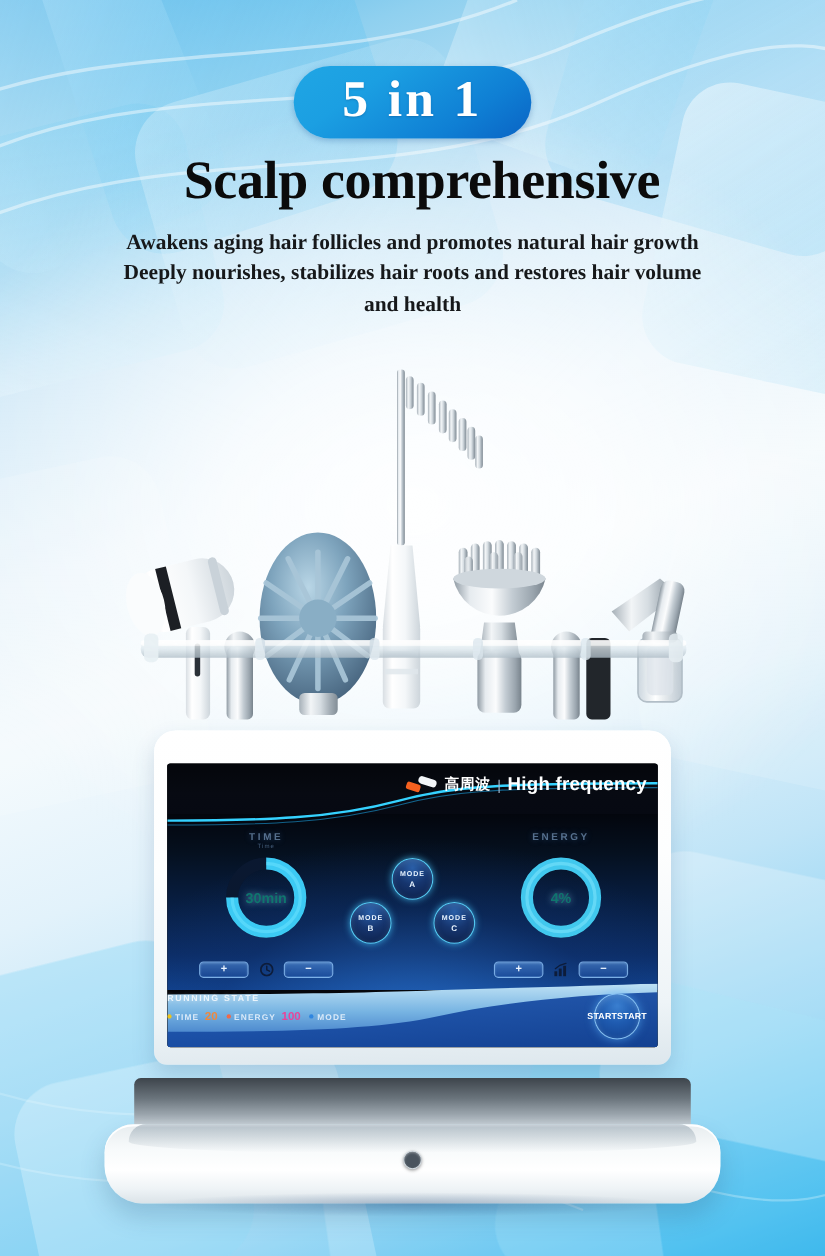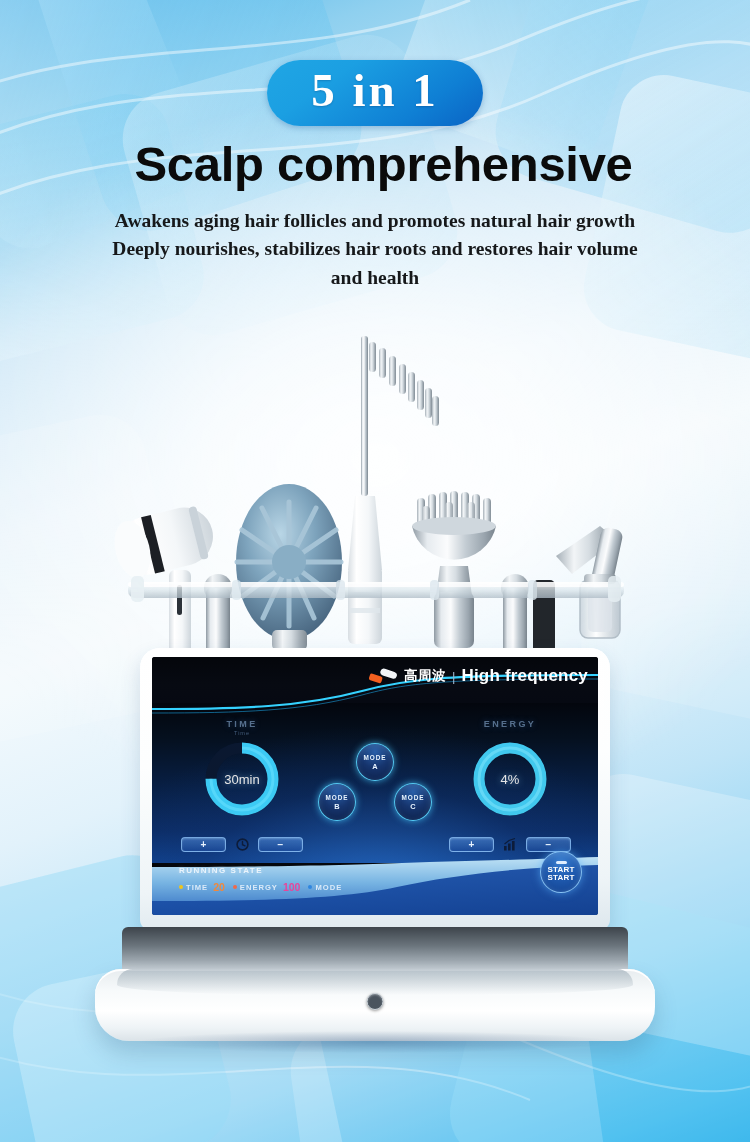--- a/index.html
+++ b/index.html
@@ -61,21 +61,21 @@
     font-family: "Liberation Serif", serif;
     font-size: 47px;
     font-weight: 700;
     color: #ffffff;
     letter-spacing: 3px;
     line-height: 1.12;
     text-shadow: 0 1px 2px rgba(0,40,90,0.25);
   }
 
   .headline {
-    font-family: Liberation Sans, sans-serif;
+    font-family: Liberation Serif, serif;
     font-size: 49px;
     font-weight: 700;
     color: #0b0b0b;
     line-height: 1.08;
     margin-top: 12px;
     letter-spacing: -0.3px;
     padding-left: 17px;
   }
   .headline-l2 { display: block; }
 
@@ -92,24 +92,24 @@
   
   .accessories { position: absolute; left: 0; top: 330px; width: 750px; height: 345px; z-index: 4; }
   .acc-svg { position: absolute; left: 0; top: 0; width: 750px; height: 345px; }
 
   
   .machine { position: absolute; left: 50%; top: 648px; transform: translateX(-50%); width: 560px; z-index: 5; }
 
   .monitor {
     position: relative;
     width: 470px;
-    margin: 0 auto;
+    margin: 16px auto;
     background: linear-gradient(178deg, #ffffff 0%, #fdfefe 40%, #eef4f7 82%, #dde7ed 100%);
     border-radius: 20px 20px 12px 12px;
-    padding: 9px 12px 16px 12px;
+    padding: 30px 12px 16px 12px;
     box-shadow: 0 10px 20px rgba(40,80,120,0.18), inset 0 1px 0 rgba(255,255,255,0.9);
   }
   .monitor::before {
     content: "";
     position: absolute; left: 6px; top: 5px; right: 6px; height: 46%;
     border-radius: 18px 18px 40% 40%;
     background: linear-gradient(180deg, rgba(255,255,255,0.85), rgba(255,255,255,0));
     pointer-events: none;
   }
 
@@ -159,21 +159,21 @@
   .ring-label {
     font-size: 9px; letter-spacing: 2.4px; font-weight: 700;
     color: rgba(150,185,225,0.55);
     text-shadow: 0 0 6px rgba(90,150,230,0.35);
   }
   .ring-sub { font-size: 5.5px; letter-spacing: 1px; color: rgba(130,170,215,0.5); margin-top: 1px; }
 
   .ring { position: relative; margin: 4px auto 0 auto; }
   .ring-value {
     position: absolute; inset: 0; display: flex; align-items: center; justify-content: center;
-    font-size: 13px; font-weight: 400; color: #e5e5e5;
+    font-size: 13px; font-weight: 700; color: #0f766e;
     text-shadow: 0 0 7px rgba(150,215,255,0.6);
   }
 
   .mode-btns { position: absolute; left: 50%; top: 86px; transform: translateX(-50%); width: 130px; height: 84px; z-index: 6; }
   .mode-btn {
     position: absolute; width: 38px; height: 38px; border-radius: 50%;
     background: radial-gradient(circle at 50% 22%, #2a5fa8 0%, #16356e 46%, #0c1d44 100%);
     border: 1.6px solid rgba(90,215,255,0.92);
     box-shadow: 0 0 7px rgba(70,200,255,0.75), inset 0 2px 6px rgba(150,215,255,0.22);
     display: flex; flex-direction: column; align-items: center; justify-content: center;
@@ -193,38 +193,38 @@
     display: flex; align-items: center; justify-content: center;
     color: #eaf4ff; font-size: 10px; font-weight: 700; line-height: 1;
     box-shadow: inset 0 1px 2px rgba(190,225,255,0.3);
   }
   .mini-icon { width: 14px; height: 14px; display: flex; align-items: center; justify-content: center; }
 
   
   .scr-footer { position: absolute; left: 0; bottom: 0; width: 100%; height: 58px; z-index: 3; overflow: hidden; }
   .wave-svg { position: absolute; left: 0; top: 0; width: 100%; height: 58px; }
 
-  .running-block { position: absolute; left: 27px; top: 9px; z-index: 6; }
+  .running-block { position: absolute; left: 0; top: 9px; z-index: 6; }
   .running-title {
     font-size: 8px; letter-spacing: 1.5px; font-weight: 700;
     color: rgba(250,252,255,0.82); text-shadow: 0 0 4px rgba(255,255,255,0.4);
   }
   .running-stats { display: flex; align-items: center; gap: 5px; margin-top: 6px; }
   .stat { display: flex; align-items: center; gap: 3px; }
   .dot { width: 4px; height: 4px; border-radius: 50%; }
   .stat-name { font-size: 7.6px; letter-spacing: 1px; font-weight: 700; color: rgba(245,250,255,0.8); }
   .stat-val { font-size: 10.5px; font-weight: 700; margin-left: 2px; margin-right: 3px; }
 
   .startstop {
-    position: absolute; right: 16px; bottom: 22px; z-index: 7;
+    position: absolute; right: 16px; bottom: 7px; z-index: 7;
     width: 42px; height: 42px; border-radius: 50%;
     background: radial-gradient(circle at 50% 26%, #3a7fd0 0%, #1f5bb0 44%, #123f8c 100%);
     border: 1.5px solid rgba(150,210,255,0.85);
     box-shadow: 0 0 9px rgba(90,180,255,0.6), inset 0 2px 6px rgba(180,225,255,0.3);
-    display: flex; flex-direction: column; align-items: center; justify-content: center;
+    display: flex; align-items: center; justify-content: center;
     color: #ffffff;
   }
   .ss-dash { width: 11px; height: 2.4px; border-radius: 2px; background: #dfeeff; margin-bottom: 2px; }
   .ss-l1 { font-size: 8px; font-weight: 700; line-height: 1.05; letter-spacing: 0.2px; }
   .ss-l2 { font-size: 8px; font-weight: 700; line-height: 1.05; letter-spacing: 0.2px; }
 
   
   .base-wrap { position: relative; width: 560px; margin: -4px auto 0 auto; }
   .base-gap {
     position: relative; width: 506px; height: 42px; margin: 0 auto;

